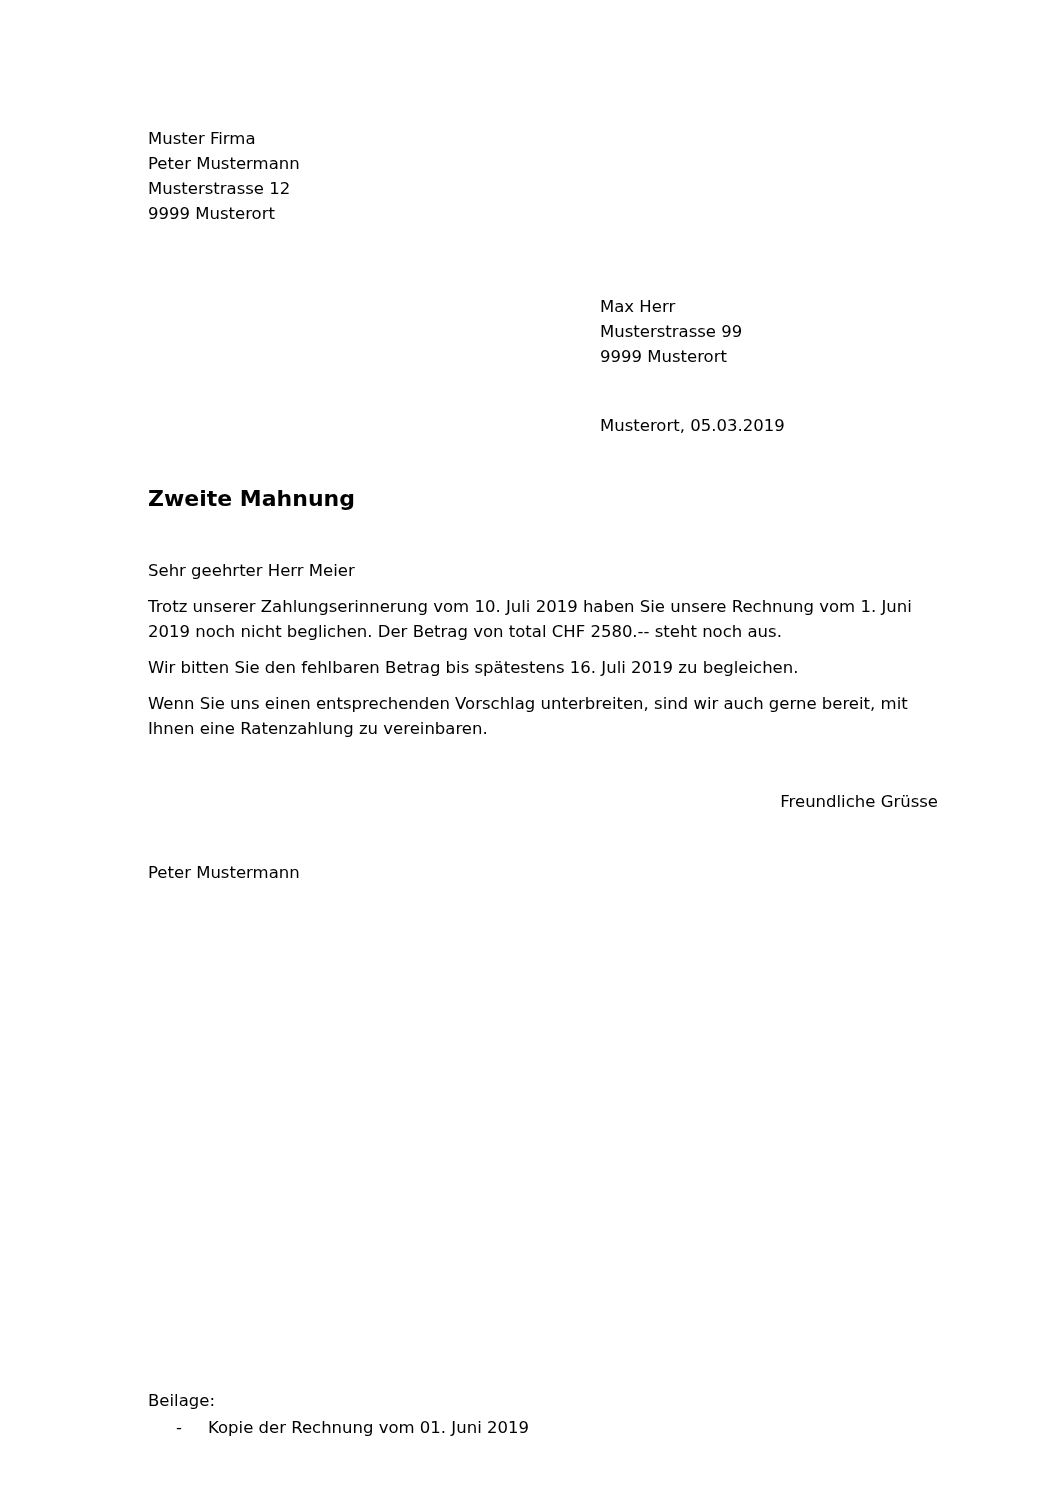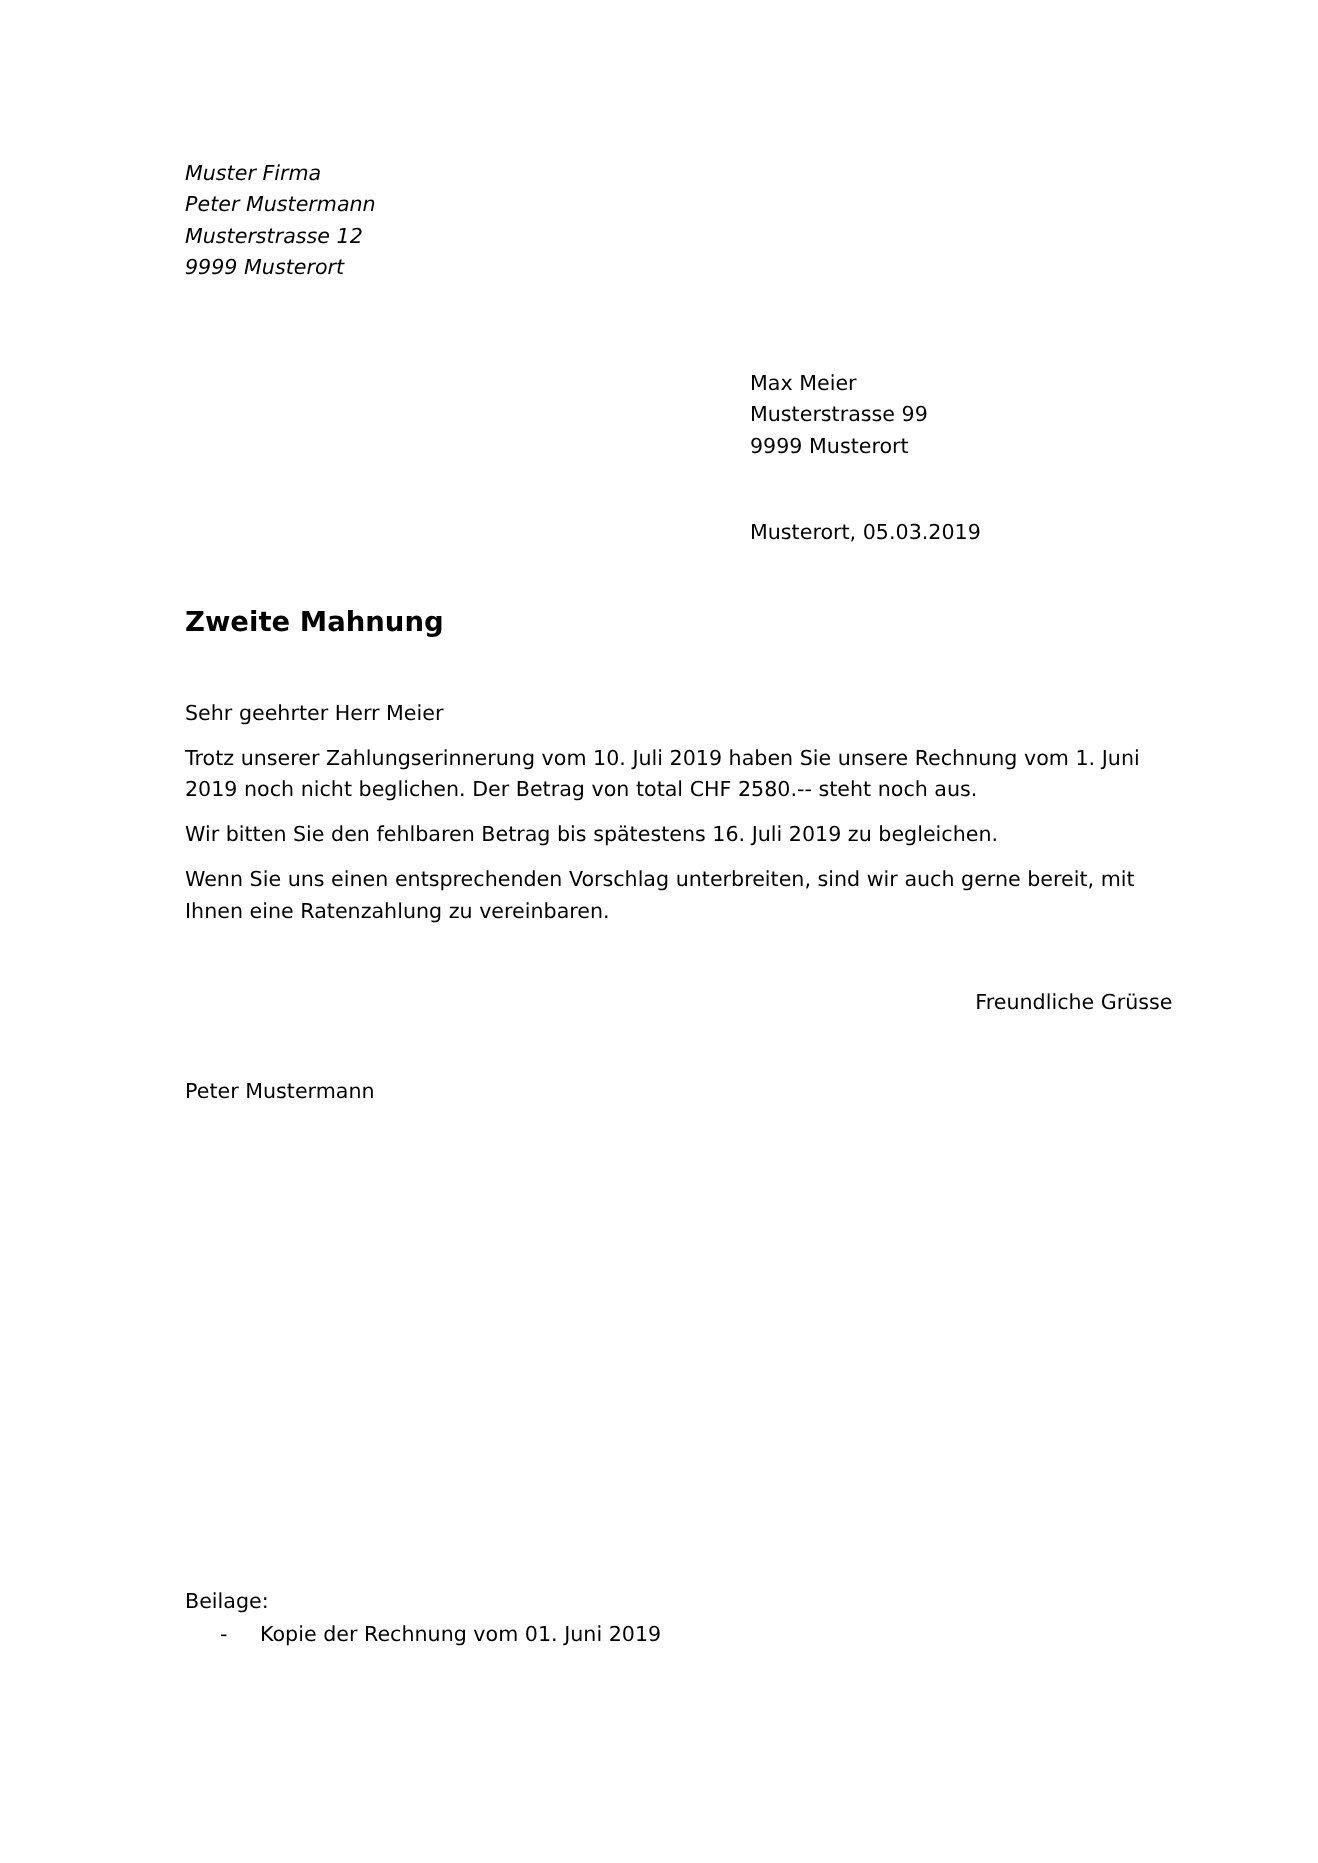--- a/index.html
+++ b/index.html
@@ -30,21 +30,20 @@
   }
   .block {
     font-size: 16.5px;
     line-height: 25px;
   }
   .sender {
     margin-top: 126px;
   }
   .sender div {
     white-space: nowrap;
-    font-style: italic;
   }
   .recipient {
     margin-top: 68px;
     margin-left: 452px;
   }
   .recipient div {
     white-space: nowrap;
   }
   .place-date {
     margin-top: 44px;
@@ -66,21 +65,21 @@
   .closing {
     margin-top: 48px;
     text-align: right;
   }
   .signature {
     margin-top: 46px;
   }
   .attachments {
     position: absolute;
     left: 148px;
-    top: 1268px;
+    top: 1388px;
     width: 790px;
     font-size: 16.5px;
     line-height: 25px;
   }
   .attach-list {
     margin-top: 2px;
     padding-left: 0;
     list-style: none;
   }
   .attach-item {
@@ -99,21 +98,21 @@
   <div class="content">
 
     <div class="block sender">
       <div>Muster Firma</div>
       <div>Peter Mustermann</div>
       <div>Musterstrasse 12</div>
       <div>9999 Musterort</div>
     </div>
 
     <div class="block recipient">
-      <div>Max Meier</div>
+      <div>Max Herr</div>
       <div>Musterstrasse 99</div>
       <div>9999 Musterort</div>
     </div>
 
     <div class="block place-date">Musterort, 05.03.2019</div>
 
     <div class="subject">Zweite Mahnung</div>
 
     <div class="block salutation">Sehr geehrter Herr Meier</div>
 

